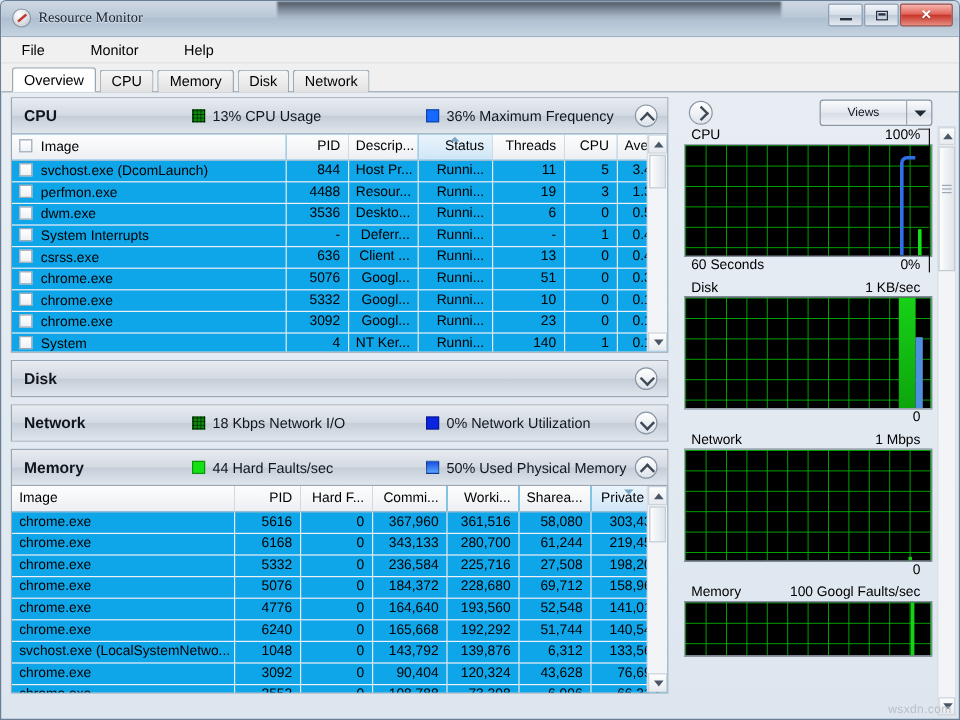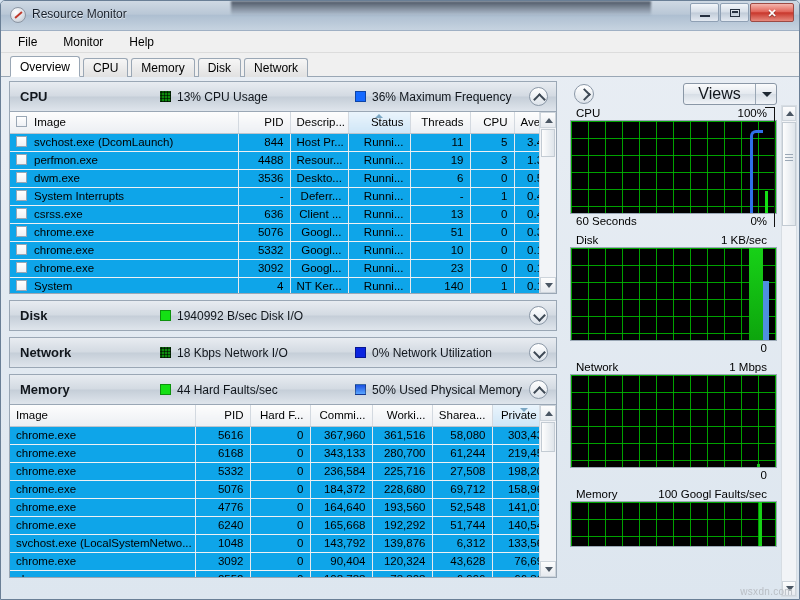--- a/index.html
+++ b/index.html
@@ -16,20 +16,21 @@
     border:1px solid #6a7f96;
     border-radius:5px 5px 0 0;
   }
   
   .titlebar{
     position:relative;height:29px;
     background:linear-gradient(180deg,#cfd9e4 0%,#b9c7d6 45%,#aebfd1 50%,#c6d3e0 100%);
     border-radius:4px 4px 0 0;
     border-bottom:1px solid #9fb0c4;
     overflow:hidden;
+    font-family:Liberation Serif, serif;
   }
   .title-glass{
     position:absolute;left:230px;top:0;width:420px;height:14px;
     background:linear-gradient(180deg,rgba(30,40,55,.75),rgba(120,140,165,.15));
     filter:blur(1px);
   }
   .title-ico{
     position:absolute;left:9px;top:6px;width:16px;height:16px;
     border-radius:50%;
     background:radial-gradient(circle at 35% 30%,#ffffff,#d8dde4 60%,#b7bfc9);
@@ -59,21 +60,21 @@
   .wbtn .gl{position:absolute;left:50%;top:50%;transform:translate(-50%,-50%);
     font-size:11px;color:#1c2733;line-height:1;}
   .wbtn.close .gl{color:#fff;font-weight:bold;text-shadow:0 1px 1px rgba(0,0,0,.4);}
   .wbtn .bar{position:absolute;left:9px;top:11px;width:10px;height:2px;background:#263040;}
   .wbtn .sq{position:absolute;left:9px;top:5px;width:10px;height:8px;border:1px solid #263040;box-sizing:border-box;}
   .wbtn .sq:after{content:"";position:absolute;left:1px;top:1px;right:1px;height:2px;background:#263040;}
 
   
   .menubar{
     height:21px;background:#f0f0f0;border-bottom:1px solid #dcdcdc;
-    display:flex;align-items:center;padding-left:8px;gap:8px;
+    display:flex;align-items:center;padding-left:8px;gap:20px;
   }
   .menu-item{padding:2px 9px;font-size:12px;color:#000;}
 
   
   .tabstrip{
     height:23px;background:#f0f0f0;position:relative;
     padding-left:9px;display:flex;align-items:flex-end;gap:3px;
     border-bottom:1px solid #9aa7b5;
   }
   .tab{
@@ -191,21 +192,21 @@
   }
   .rp-arrow:after{
     content:"";position:absolute;left:5px;top:5px;width:7px;height:7px;
     border-top:2px solid #3d4854;border-right:2px solid #3d4854;transform:rotate(45deg);
   }
   .views-btn{
     margin-left:auto;height:22px;min-width:94px;display:flex;align-items:center;
     border:1px solid #8a97a6;border-radius:3px;box-sizing:border-box;
     background:linear-gradient(180deg,#fafbfc 0%,#e4e9ef 48%,#d7dee6 52%,#f0f3f7 100%);
   }
-  .views-lbl{flex:1;text-align:center;font-size:16px;color:#11161c;}
+  .views-lbl{flex:1;text-align:center;font-size:10px;color:#11161c;}
   .views-split{width:20px;height:100%;border-left:1px solid #9aa7b5;position:relative;}
   .views-split:after{
     content:"";position:absolute;left:6px;top:8px;
     border-left:5px solid transparent;border-right:5px solid transparent;border-top:5px solid #1d2832;
   }
   .graphs{position:absolute;left:6px;top:32px;right:22px;bottom:0;overflow:hidden;}
   .gblock{margin-bottom:7px;position:relative;}
   .glabels{display:flex;justify-content:space-between;font-size:11.5px;color:#000;padding:0 10px 1px 6px;}
   .gcanvas{
     height:94px;border:1px solid #9aa7b5;box-sizing:border-box;
@@ -423,24 +424,20 @@
             <div class="arw dn">
                 <i></i>
               </div>
           </div>
         </div>
       </div>
 
       <div class="section">
         <div class="sec-head" style="border-bottom:none;">
           <div class="sec-title">Disk</div>
-          <div class="sec-stat s1">
-            <span class="swatch sw-green-solid"></span>
-            <span>1940992 B/sec Disk I/O</span>
-          </div>
           <div class="chev down"></div>
         </div>
       </div>
 
       <div class="section">
         <div class="sec-head" style="border-bottom:none;">
           <div class="sec-title">Network</div>
           <div class="sec-stat s1">
             <span class="swatch sw-green-dot"></span>
             <span>18 Kbps Network I/O</span>

